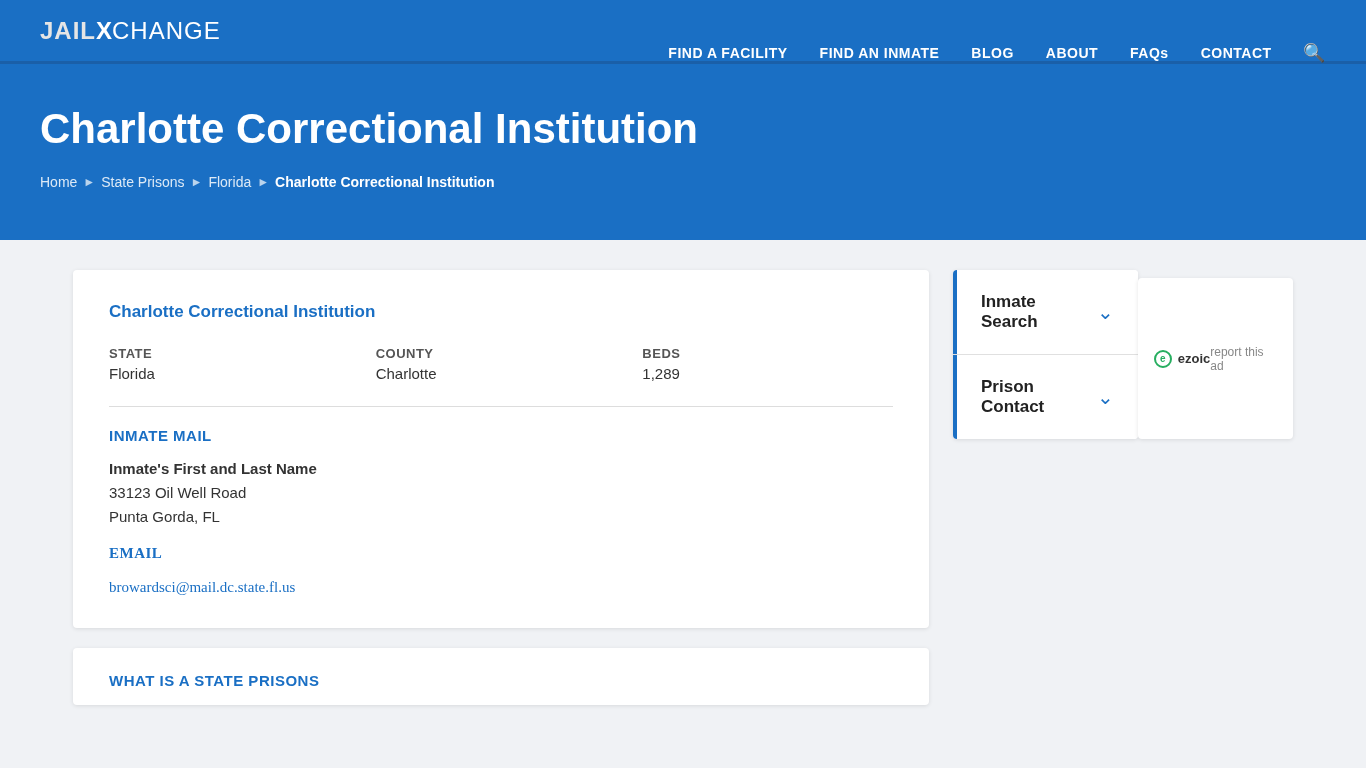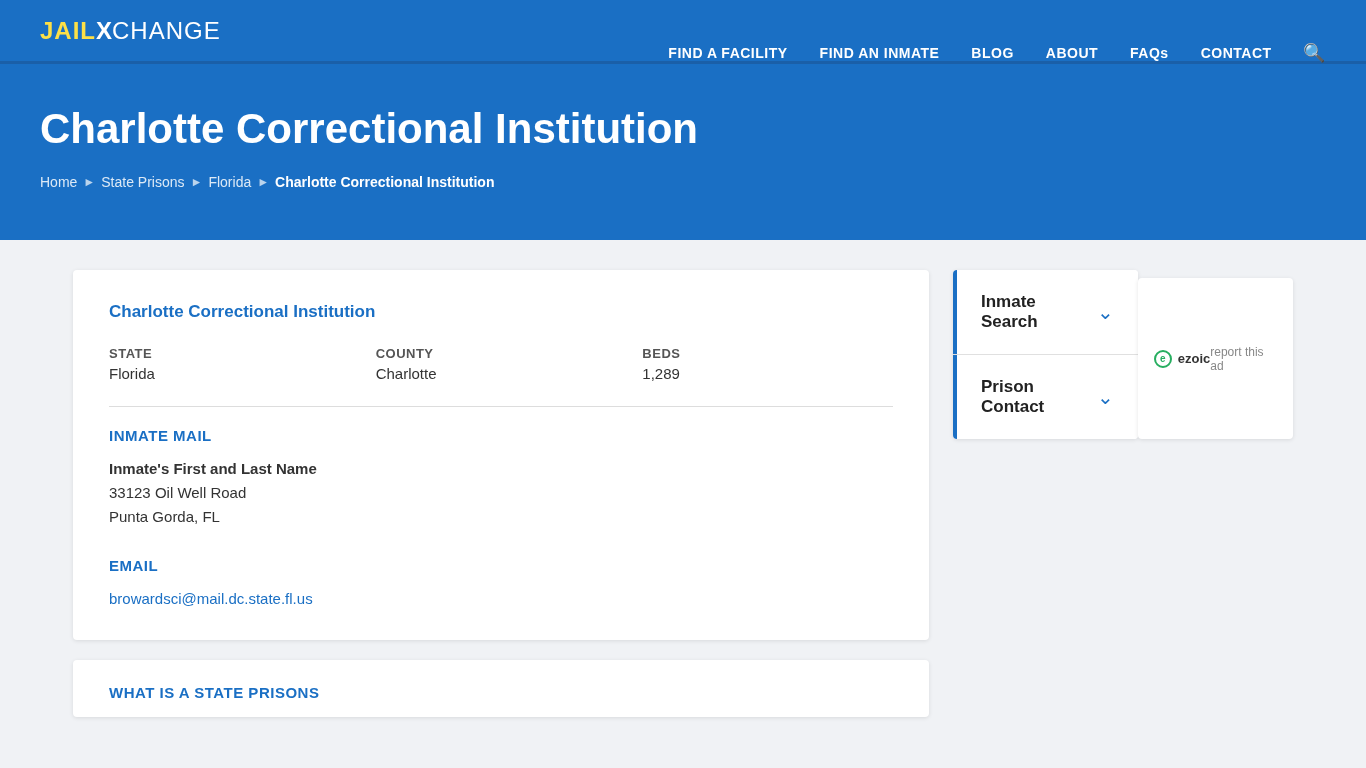--- a/index.html
+++ b/index.html
@@ -13,21 +13,21 @@
       justify-content: space-between;
       padding: 0 40px;
       height: 64px;
       border-bottom: 3px solid #1a5fa8;
     }
     .navbar-logo {
       display: flex;
       align-items: center;
     }
     .logo-jail {
-      color: #fde047;
+      color: #e5e5e5;
       font-size: 24px;
       font-weight: 900;
       letter-spacing: 1px;
     }
     .logo-exchange {
       color: #fff;
       font-size: 24px;
       font-weight: 400;
       letter-spacing: 1px;
     }
@@ -308,21 +308,21 @@
         </div>
       </div>
 
       <hr class="divider">
 
       <div class="section-title">INMATE MAIL</div>
       <div class="inmate-name">Inmate's First and Last Name</div>
       <div class="address-line">33123 Oil Well Road</div>
       <div class="address-line">Punta Gorda, FL</div>
 
-      <div style="margin-top: 28px;">
+      <div style="margin-top: 16px; font-family: Liberation Serif, serif;">
         <div class="section-title">EMAIL</div>
         <a class="email-link">browardsci@mail.dc.state.fl.us</a>
       </div>
     </div>
 
     <div class="partial-card">
       <div class="partial-title">WHAT IS A STATE PRISONS</div>
     </div>
 
   </div>

